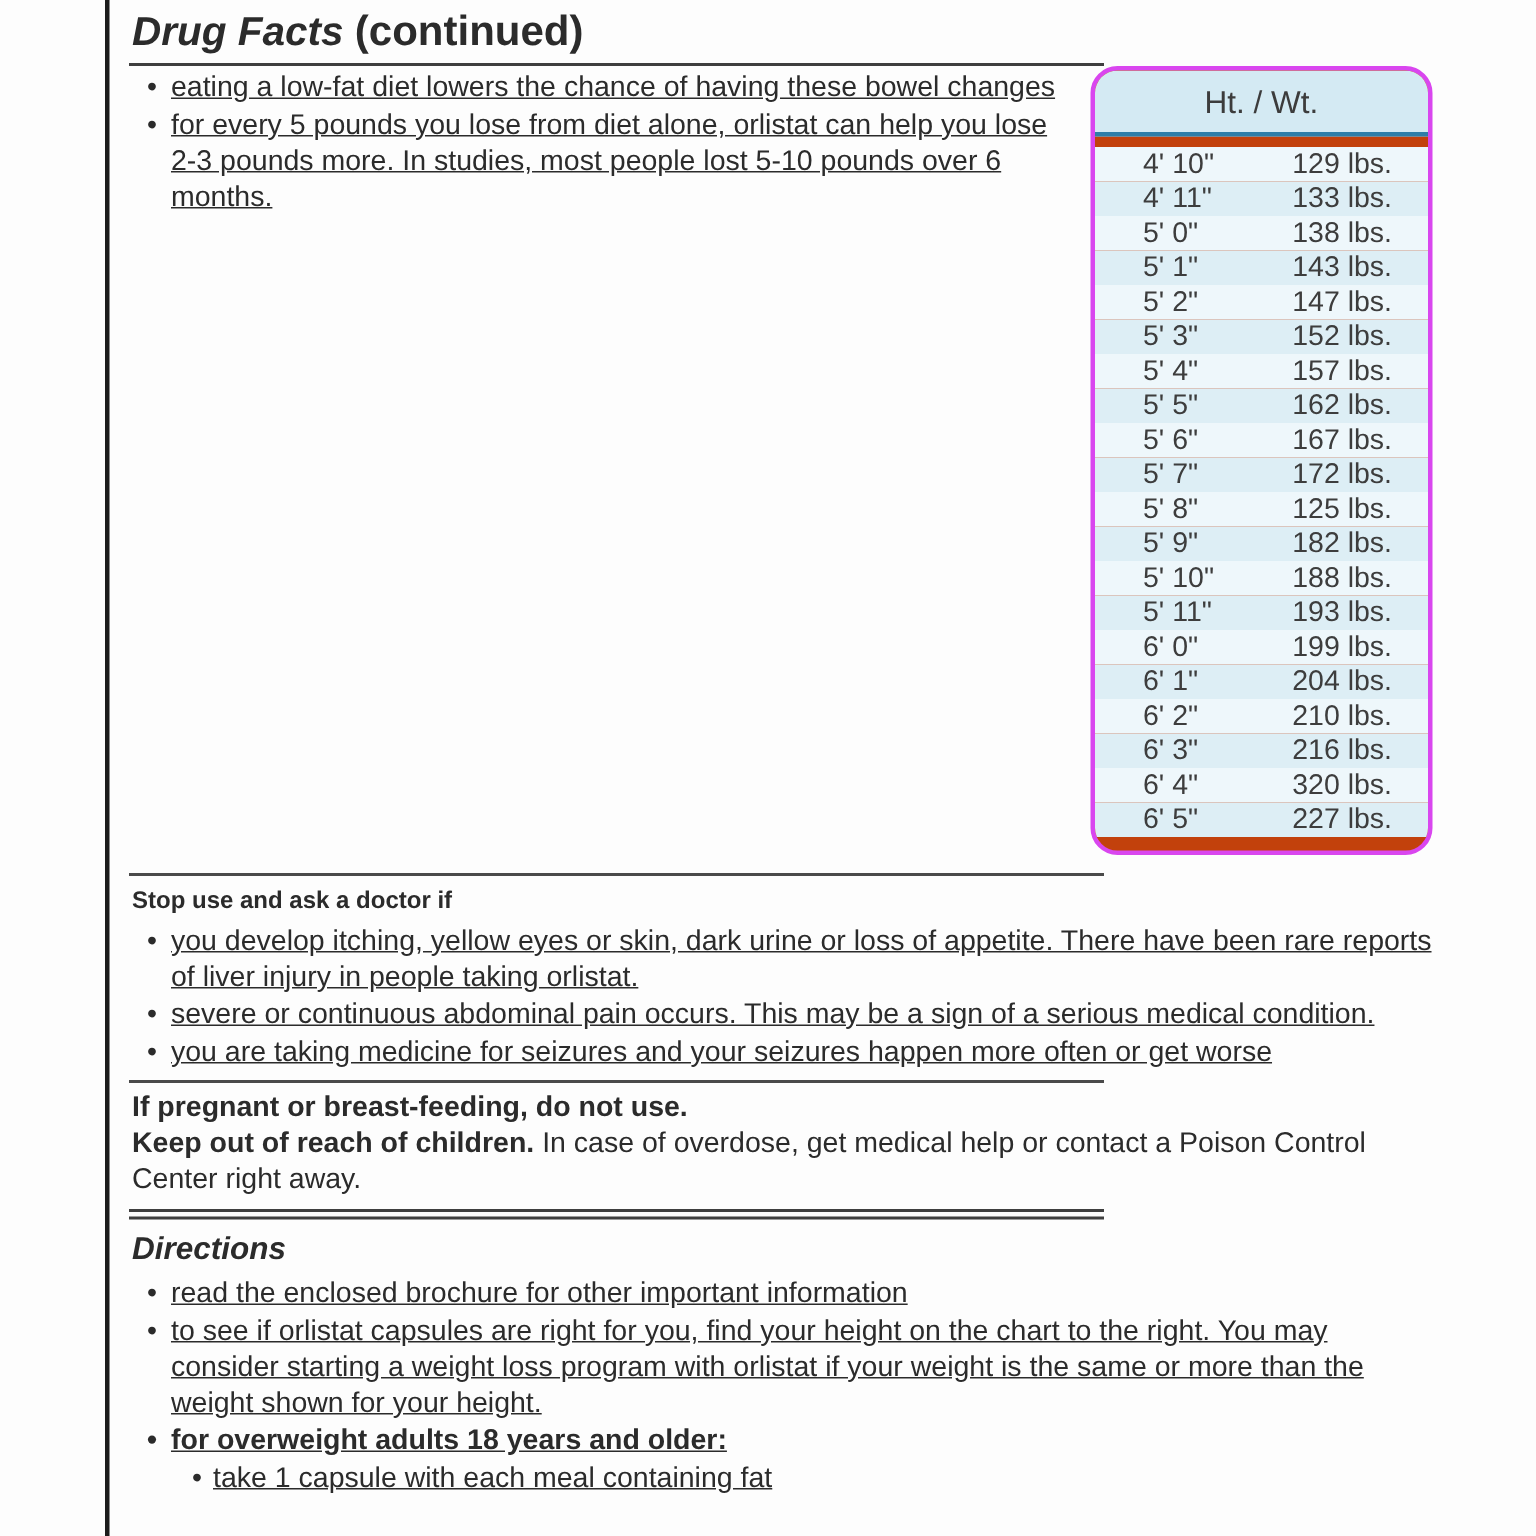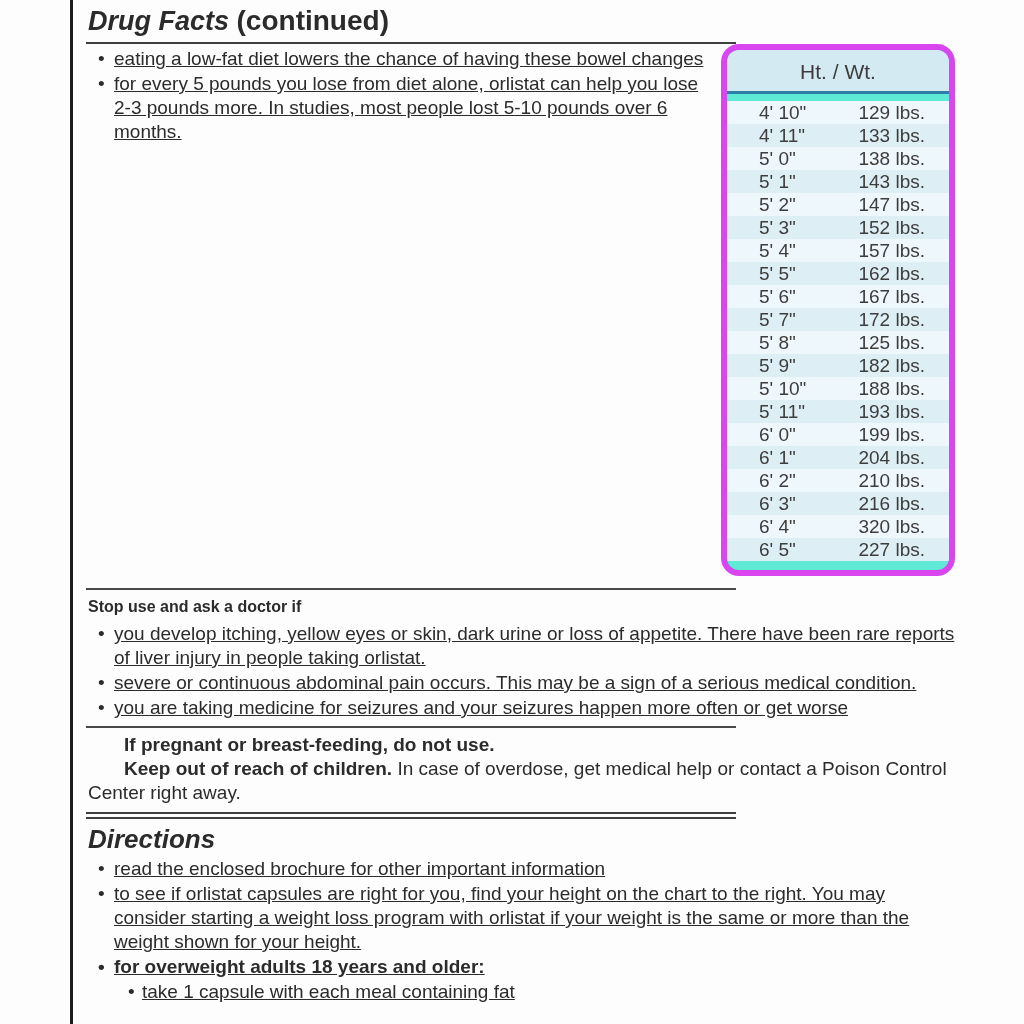--- a/index.html
+++ b/index.html
@@ -11,23 +11,23 @@
   }
   .page { position:relative; width:1024px; height:1024px; overflow:hidden; background:#fdfdfd; }
   .left-rule { position:absolute; left:70px; top:0; width:3px; height:1024px; background:#1c1c1c; }
   .content { position:absolute; left:86px; top:4px; width:869px; }
 
   
   .htwt {
     float:right;
     width:222px;
     margin:40px 0 12px 16px;
-    border:6px solid #d946ef;
+    border:3px solid #d946ef;
     border-radius:18px;
-    background:#5eead4;
+    background:#c2410c;
     overflow:hidden;
   }
   .htwt-header {
     text-align:center;
     font-size:21px;
     color:#3c3c3c;
     padding:10px 0 7px 0;
     background:#d4eaf3;
     border-bottom:3px solid #2e7ea8;
   }
@@ -46,31 +46,31 @@
     margin:0; padding:2px 0 6px 2px;
     width:648px;
     border-bottom:2px solid #3f3f3f;
     font-size:27px; line-height:30px;
     font-weight:bold; font-style:italic;
   }
   h1.df-title .cont { font-weight:bold; font-style:normal; font-size:28px; }
 
   .sec-head {
     margin:3px 0 2px 2px;
-    font-size:26px; line-height:30px;
+    font-size:21px; line-height:30px;
     font-weight:bold; font-style:italic;
   }
   .lead { font-size:16px; line-height:24px; font-weight:bold; margin:2px 0 0 2px; }
 
   ul.bullets { list-style:none; margin:3px 0; padding:0; }
   li.b { position:relative; padding-left:28px; font-size:19px; line-height:24px; margin:1px 0;text-decoration:underline; }
   li.b::before { content:"\2022"; position:absolute; left:12px; top:0; }
   ul.subbullets { list-style:none; margin:0; padding:0 0 0 28px; }
   ul.subbullets li.b::before { left:14px; }
-  .boldtext { font-weight:bold;margin-left:36px; }
+  .boldtext { font-weight:bold; }
 
   .rule { width:650px; border:0; border-top:2px solid #4a4a4a; margin:6px 0 5px 0; }
   .rule-double { width:650px; height:3px; border-top:2px solid #3f3f3f; border-bottom:2px solid #3f3f3f; margin:7px 0 5px 0; }
 
   .pregnancy { font-size:19px; line-height:24px; margin:2px 0 2px 2px; }
 
   .clear { clear:both; }
 </style>
 </head>
 <body>

